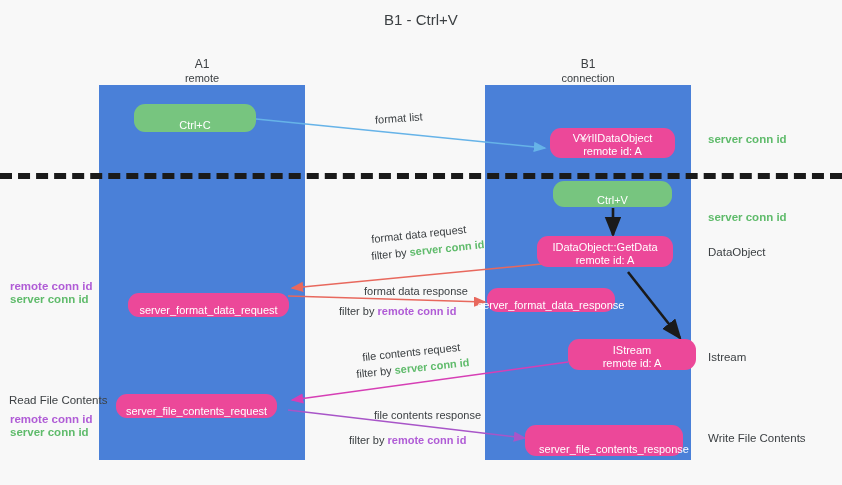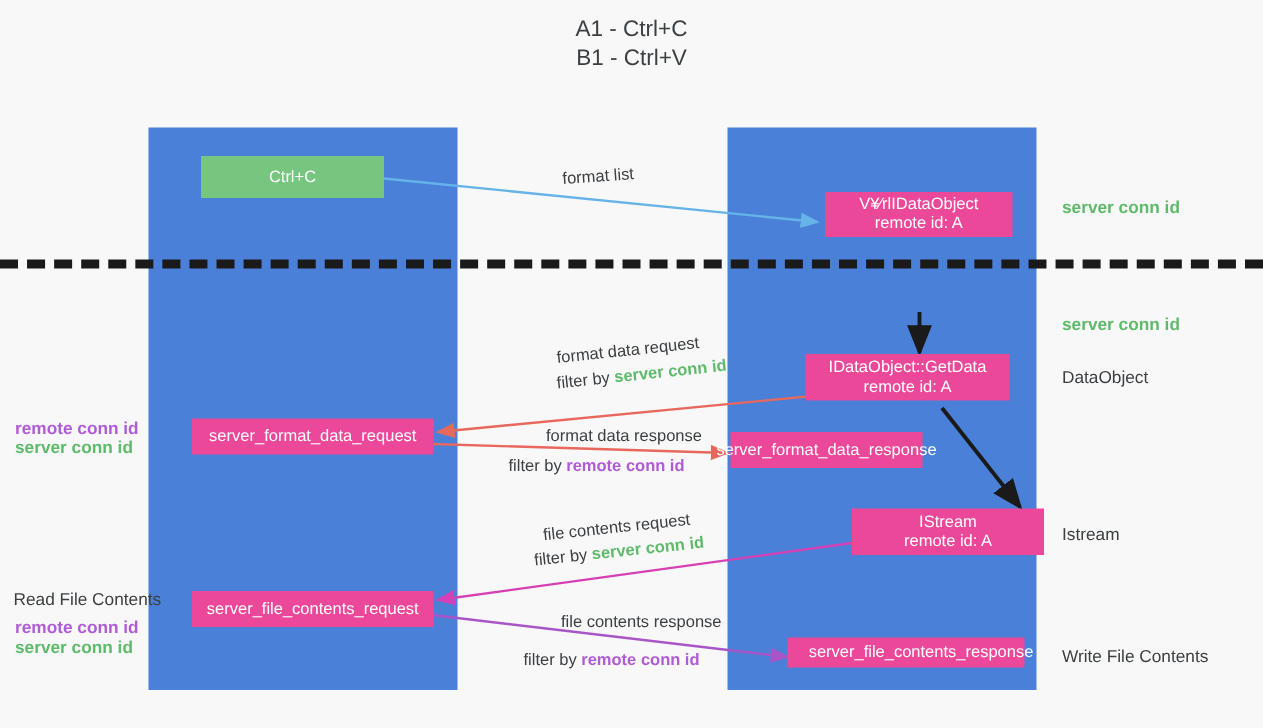--- a/index.html
+++ b/index.html
@@ -24,22 +24,22 @@
   .lane-head{position:absolute;top:57px;width:206px;text-align:center;
              font-size:12px;line-height:14px;color:#3c4043;}
   .lane-head.a{left:99px;}
   .lane-head.b{left:485px;}
   .lane-head .sub{font-size:11px;}
 
   .divider{position:absolute;left:0;top:173px;width:842px;height:0;
            border-top:6px dashed #1a1a1a;}
 
   .box{position:absolute;box-sizing:border-box;display:flex;flex-direction:column;
-       align-items:center;justify-content:center;color:#ffffff;font-size:11px;
-       line-height:13px;text-align:center;}
+       align-items:center;justify-content:flex-end;color:#ffffff;font-size:11px;
+       line-height:13px;text-align:center;border-radius:11px;}
   .box.green{background:#77c57f;}
   .box.orange{background:#ec4899;}
   .box .l2{font-size:11px;}
 
   .side-label{position:absolute;font-size:11.5px;line-height:14px;}
   .green-t{color:#5fbb6b;font-weight:bold;}
   .purple-t{color:#b05cd6;font-weight:bold;}
   .plain-t{color:#3c4043;}
 
   .ann{position:absolute;font-size:11px;line-height:15px;color:#3c4043;
@@ -48,24 +48,31 @@
 
   svg.overlay{position:absolute;left:0;top:0;width:842px;height:485px;
               pointer-events:none;}
 </style>
 </head>
 <body>
 
 <div id="stage">
 
   <div class="title">
-    <div>A1 - Ctrl+C</div>
     <div>B1 - Ctrl+V</div>
   </div>
 
+  <div class="lane-head a">
+    <div>A1</div>
+    <div class="sub">remote</div>
+  </div>
+  <div class="lane-head b">
+    <div>B1</div>
+    <div class="sub">connection</div>
+  </div>
 
   <div class="lane a"></div>
   <div class="lane b"></div>
 
   <svg class="overlay">
     <defs>
       <marker id="ahBlue" markerWidth="9" markerHeight="9" refX="7" refY="3.2" orient="auto">
         <path d="M0,0 L8,3.2 L0,6.4 z" fill="#66b3e8"></path>
       </marker>
       <marker id="ahRed" markerWidth="9" markerHeight="9" refX="7" refY="3.2" orient="auto">
@@ -101,44 +108,47 @@
 
   <div class="box green" style="left:134px;top:104px;width:122px;height:28px;">
     <div>Ctrl+C</div>
   </div>
 
   <div class="box orange" style="left:550px;top:128px;width:125px;height:30px;">
     <div>V¥⁄rlIDataObject</div>
     <div class="l2">remote id: A</div>
   </div>
 
+  <div class="box green" style="left:553px;top:181px;width:119px;height:26px;">
+    <div>Ctrl+V</div>
+  </div>
 
   <div class="box orange" style="left:537px;top:236px;width:136px;height:31px;">
     <div>IDataObject::GetData</div>
     <div class="l2">remote id: A</div>
   </div>
 
-  <div class="box orange" style="left:128px;top:279px;width:161px;height:24px;">
+  <div class="box orange" style="left:128px;top:293px;width:161px;height:24px;">
     <div>server_format_data_request</div>
   </div>
 
   <div class="box orange" style="left:487px;top:288px;width:128px;height:24px;">
     <div>server_format_data_response</div>
   </div>
 
   <div class="box orange" style="left:568px;top:339px;width:128px;height:31px;">
     <div>IStream</div>
     <div class="l2">remote id: A</div>
   </div>
 
-  <div class="box orange" style="left:128px;top:394px;width:161px;height:24px;">
+  <div class="box orange" style="left:116px;top:394px;width:161px;height:24px;">
     <div>server_file_contents_request</div>
   </div>
 
-  <div class="box orange" style="left:525px;top:425px;width:158px;height:20px;padding-left:20px;">
+  <div class="box orange" style="left:525px;top:425px;width:158px;height:31px;padding-left:20px;">
     <div>server_file_contents_response</div>
   </div>
 
   <div class="side-label green-t" style="left:708px;top:132px;">server conn id</div>
 
   <div class="side-label green-t" style="left:708px;top:210px;">server conn id</div>
 
   <div class="side-label plain-t" style="left:708px;top:245px;text-align:right;">DataObject</div>
 
   <div class="side-label plain-t" style="left:708px;top:350px;">Istream</div>

